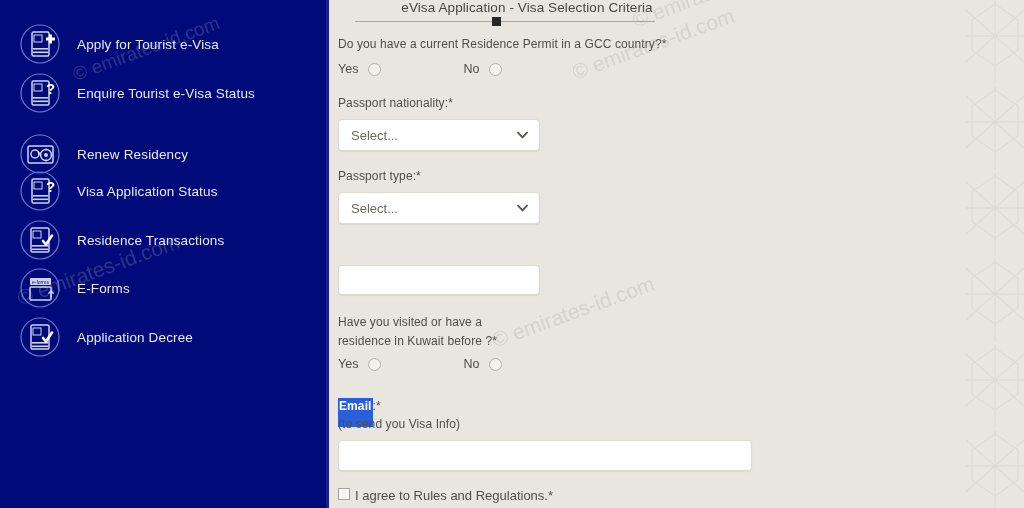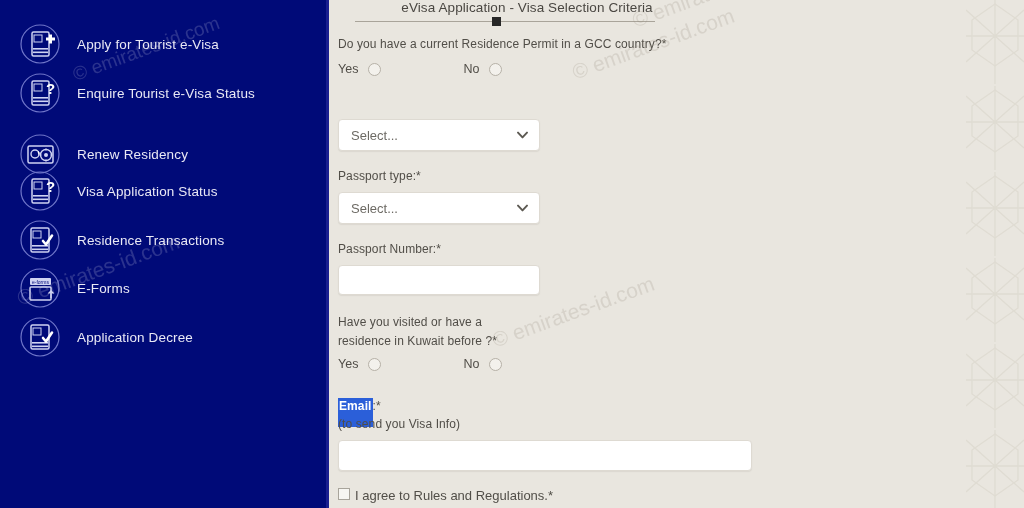--- a/index.html
+++ b/index.html
@@ -359,40 +359,40 @@
         <span class="rtext">Yes</span>
         <span class="radio-circle"></span>
       </span>
       <span class="gap"></span>
       <span class="radio-opt">
         <span class="rtext">No</span>
         <span class="radio-circle"></span>
       </span>
     </div>
 
+    <div class="field-label" style="left:9px; top:93px">
+      <span>Passport nationality:</span><span class="req">*</span>
+    </div>
     <div class="select-box" style="left:9px; top:119px; width:202px; height:32px">
       <span class="select-text">Select...</span>
       <svg class="select-chevron" viewBox="0 0 11 8">
         <path d="M1 1.6 L5.5 6.4 L10 1.6" fill="none" stroke="#5c5952" stroke-width="1.9" stroke-linecap="round" stroke-linejoin="round"></path>
       </svg>
     </div>
 
     <div class="field-label" style="left:9px; top:166px">
       <span>Passport type:</span><span class="req">*</span>
     </div>
     <div class="select-box" style="left:9px; top:192px; width:202px; height:32px">
       <span class="select-text">Select...</span>
       <svg class="select-chevron" viewBox="0 0 11 8">
         <path d="M1 1.6 L5.5 6.4 L10 1.6" fill="none" stroke="#5c5952" stroke-width="1.9" stroke-linecap="round" stroke-linejoin="round"></path>
       </svg>
     </div>
 
-    <div class="field-label" style="left:9px; top:239px">
-      <span>Passport Number:</span><span class="req">*</span>
-    </div>
     <div class="text-input" style="left:9px; top:265px; width:202px; height:30px"></div>
 
     <div class="field-label" style="left:9px; top:312px">Have you visited or have a</div>
     <div class="field-label" style="left:9px; top:331px">
       <span>residence in Kuwait before ?</span><span class="req">*</span>
     </div>
     <div class="radio-row" style="left:9px; top:357px">
       <span class="radio-opt">
         <span class="rtext">Yes</span>
         <span class="radio-circle"></span>

